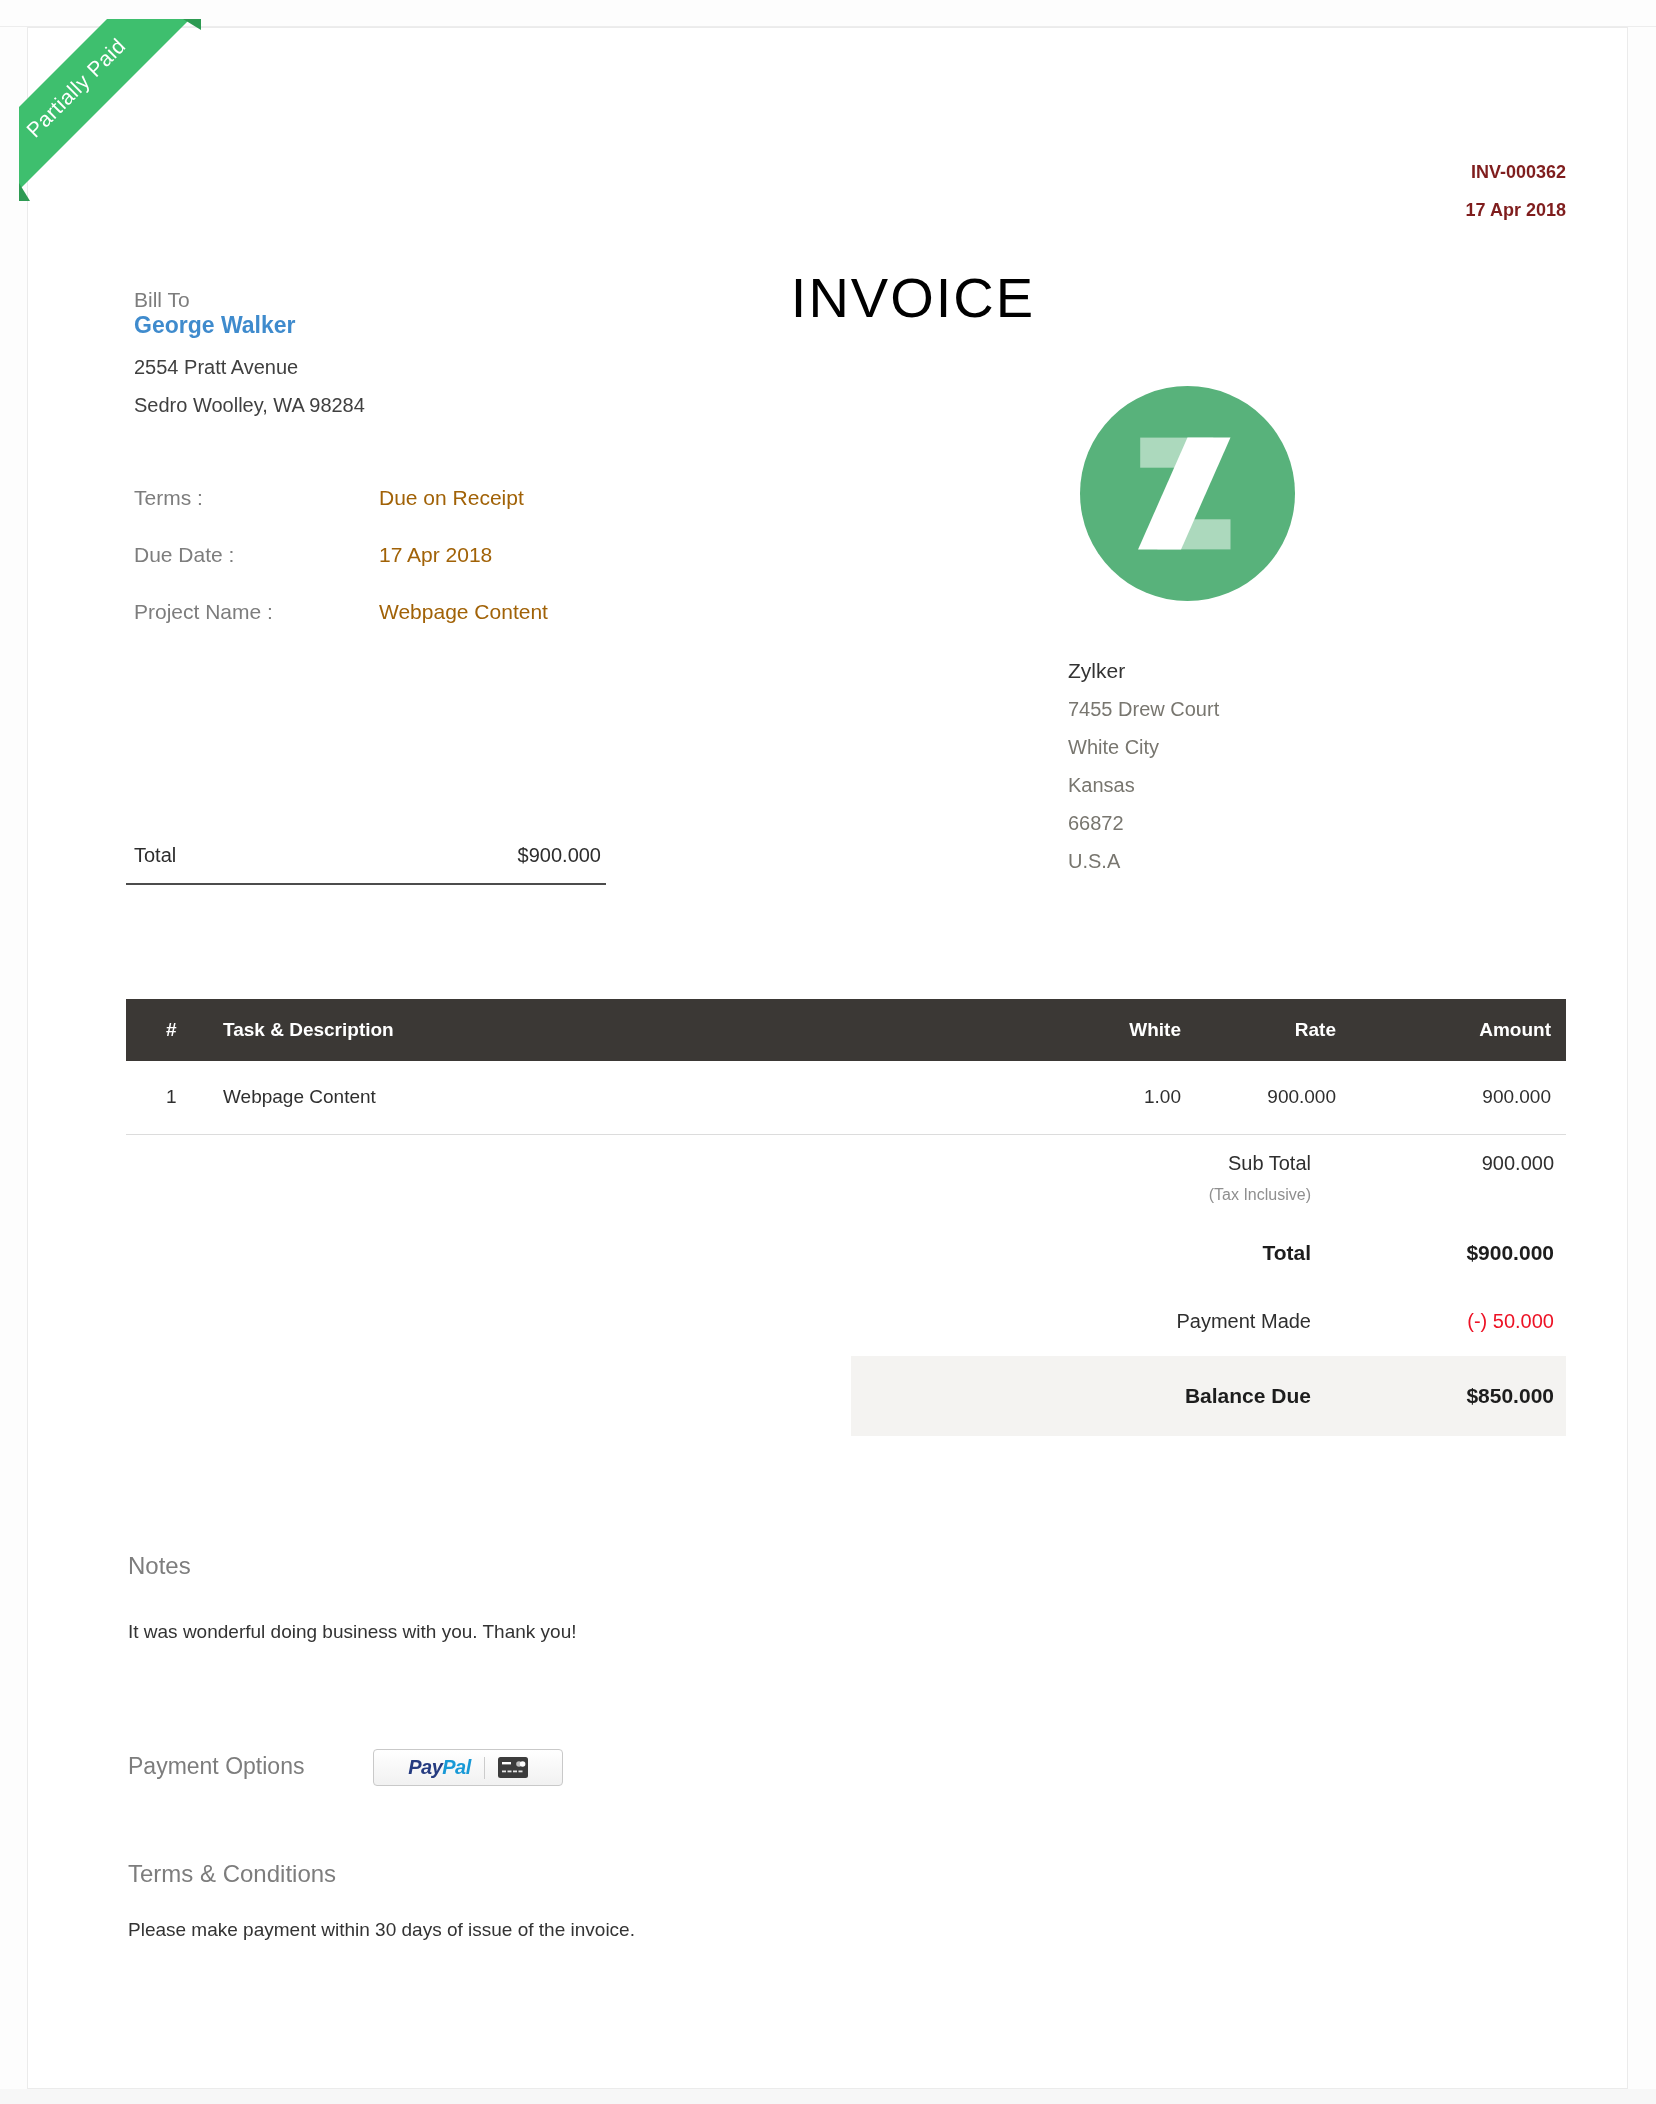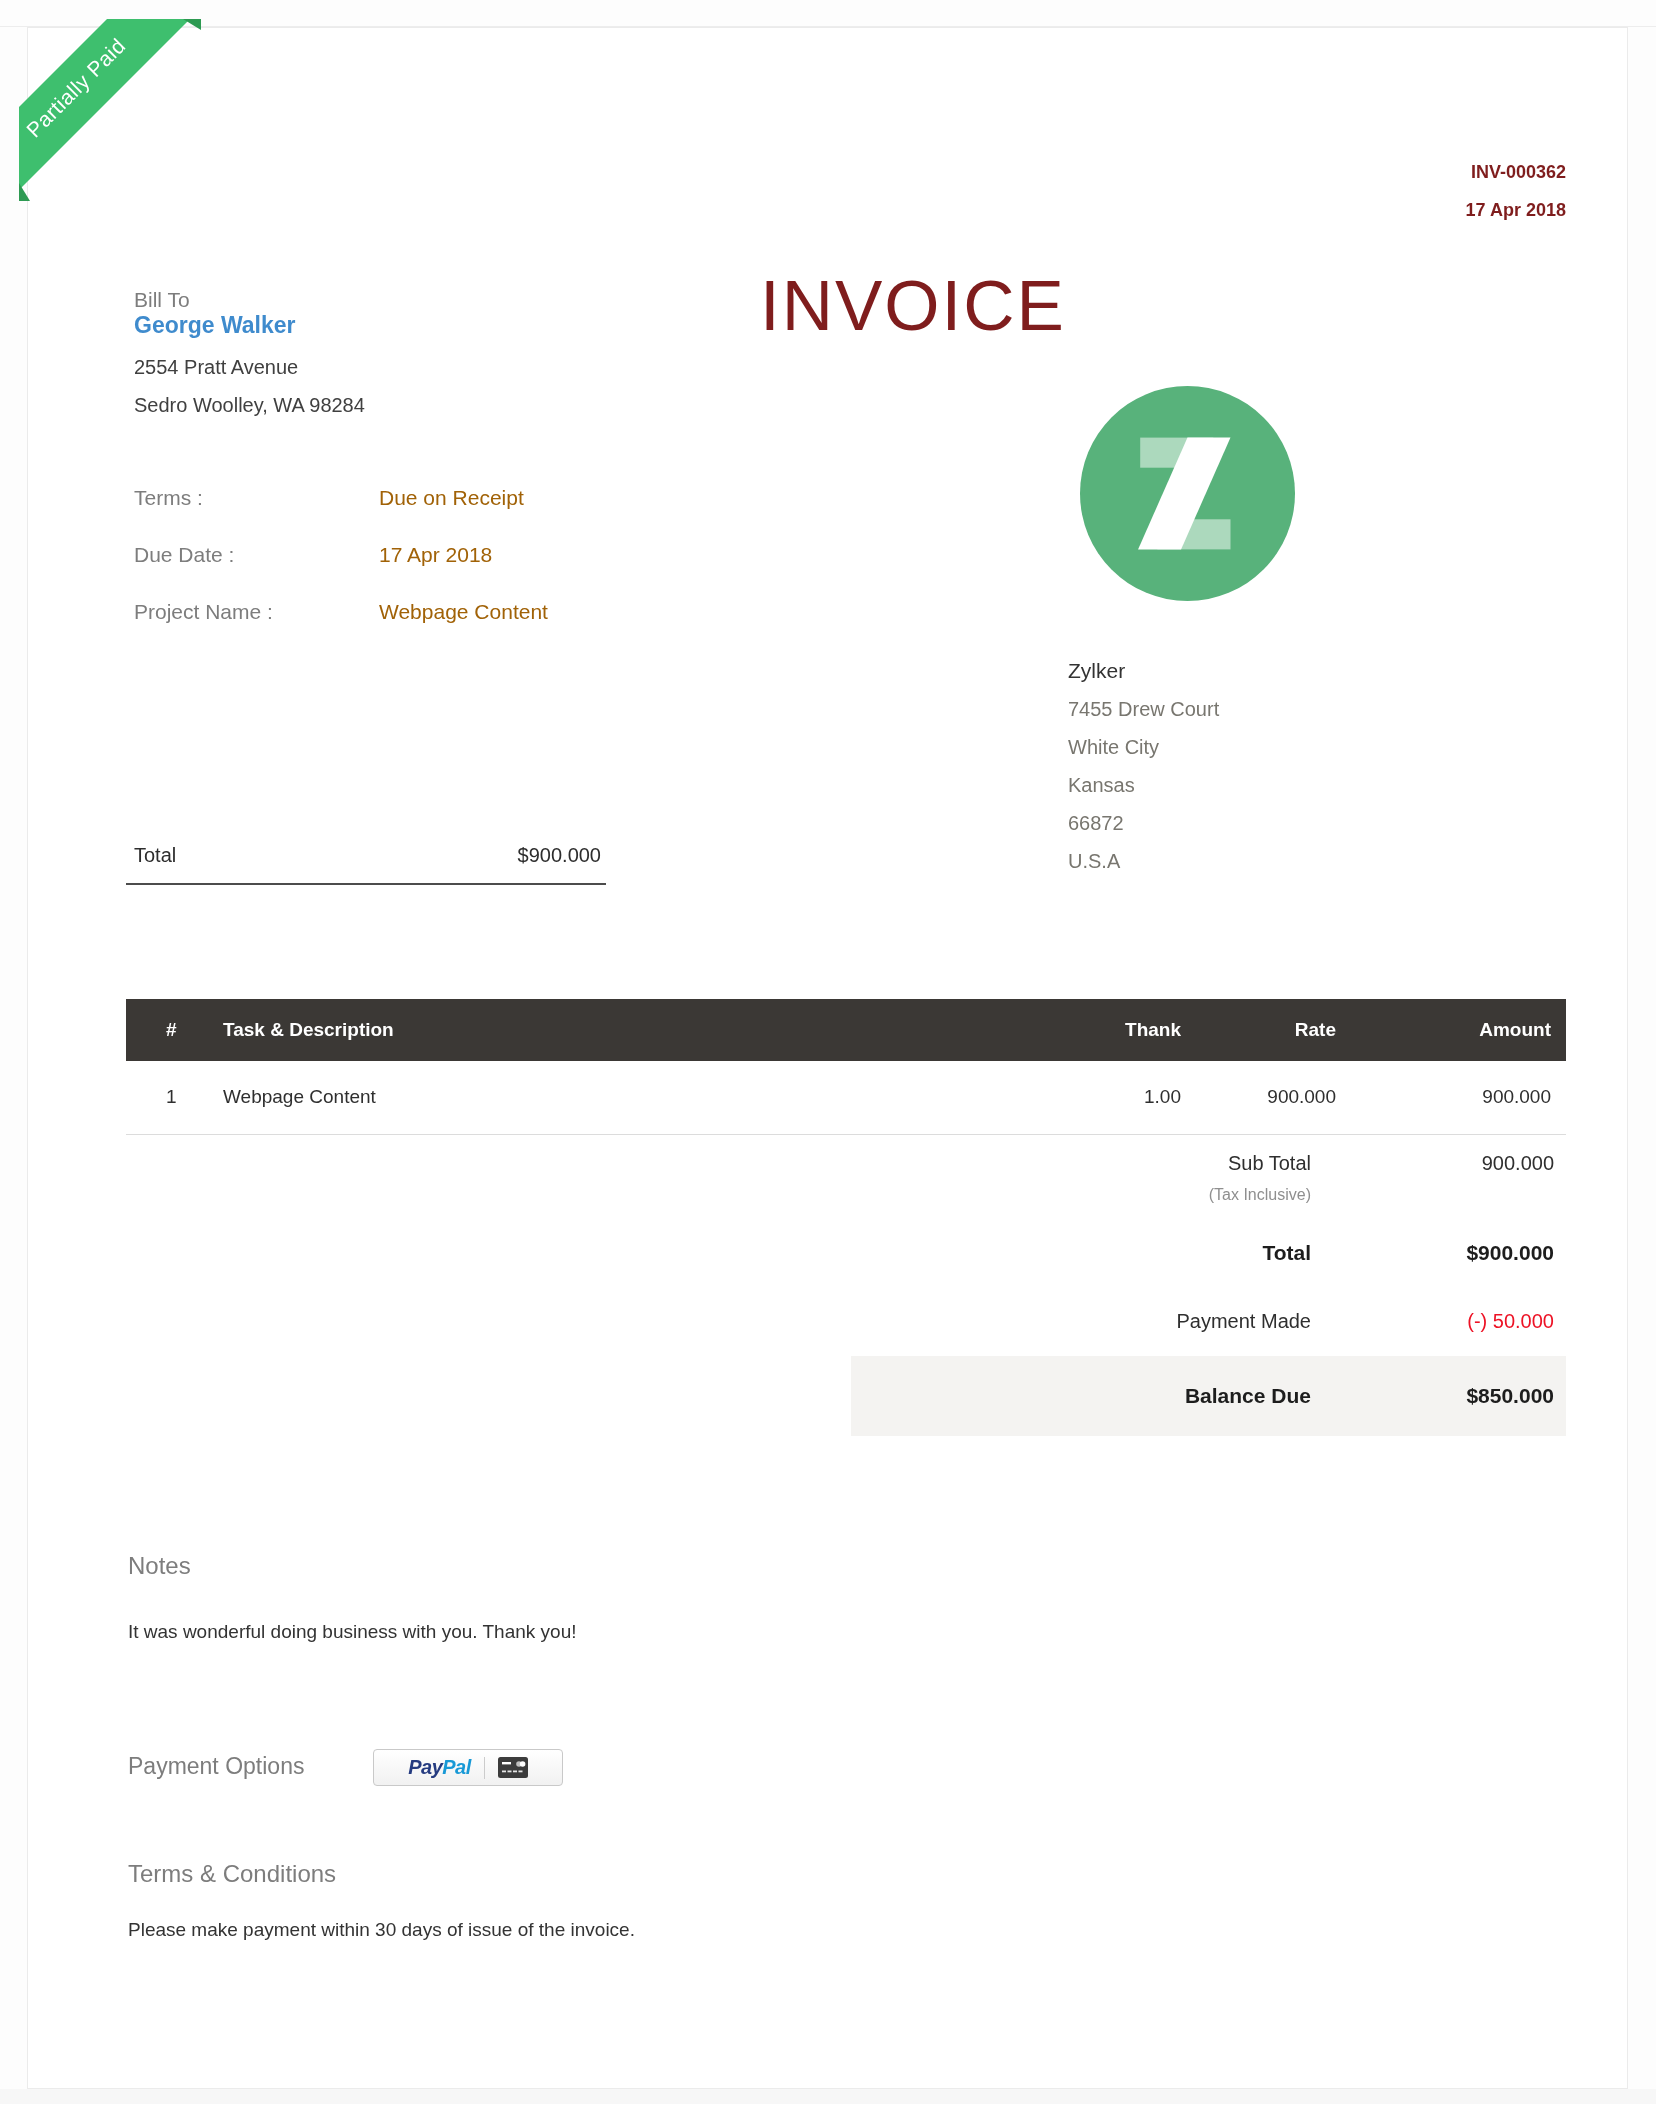--- a/index.html
+++ b/index.html
@@ -23,21 +23,21 @@
     border:1px solid #ebebeb;
   }
   .content { position:absolute; left:98px; top:0; width:1440px; height:100%; }
 
   
   .ribbon-svg { position:absolute; left:-15px; top:-15px; width:220px; height:220px; overflow:visible; }
   .ribbon-svg text { font-family:"Liberation Sans", sans-serif; font-weight:500; letter-spacing:0.5px; }
 
   
   .inv-block { right:0; top:125px; text-align:right; font-size:18px; font-weight:700; color:#7f1d1d; line-height:38px; }
-  .invoice-title { left:537px; top:237px; width:500px; text-align:center; font-size:71px; font-weight:400; color:#7f1d1d; letter-spacing:2px; }
+  .invoice-title { left:537px; top:237px; width:500px; text-align:center; font-size:56px; font-weight:400; color:#000000; letter-spacing:2px; }
 
   
   .billto { left:8px; top:260px; }
   .billto-label { font-size:21px; color:#7d7d7d; }
   .billto-name { font-size:23px; font-weight:700; color:#3f8bcd; cursor:pointer; }
   .billto-addr { margin-top:9px; font-size:20px; color:#404040; line-height:38px; }
 
   
   .meta { left:8px; top:458px; font-size:21px; }
   .meta-row { height:57px; }
@@ -160,21 +160,21 @@
     <div class="abs summary">
       <span>Total</span>
       <span>$900.000</span>
     </div>
 
     <table class="abs items">
       <thead>
         <tr>
           <th class="c1">#</th>
           <th class="c2">Task &amp; Description</th>
-          <th class="c3">Thank</th>
+          <th class="c3">White</th>
           <th class="c4">Rate</th>
           <th class="c5">Amount</th>
         </tr>
       </thead>
       <tbody>
         <tr>
           <td class="c1">1</td>
           <td class="c2">Webpage Content</td>
           <td class="c3">1.00</td>
           <td class="c4">900.000</td>

